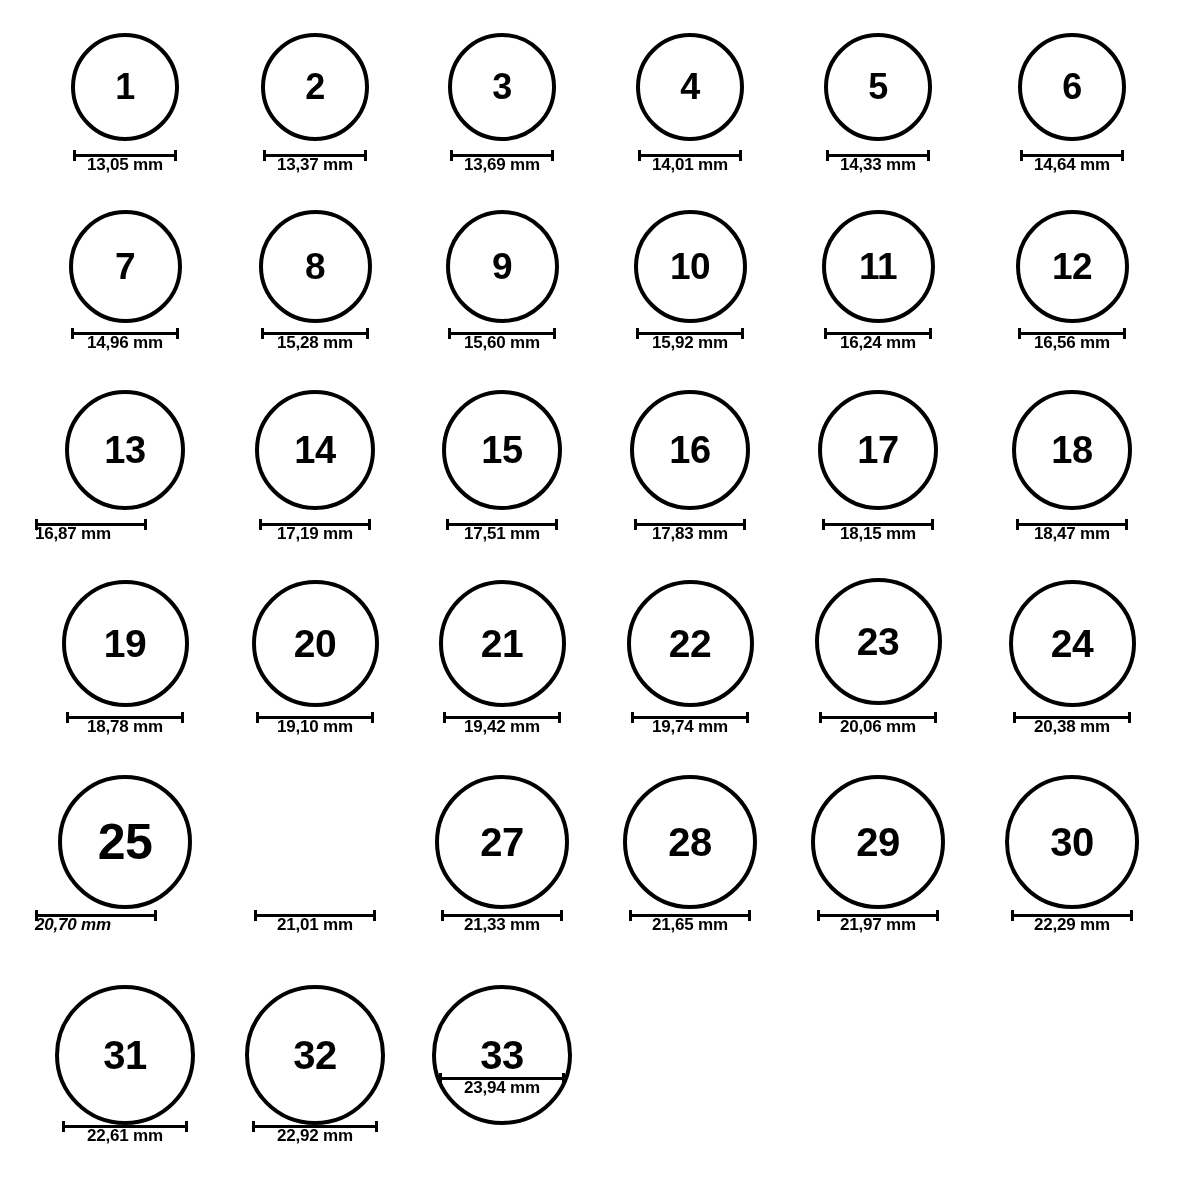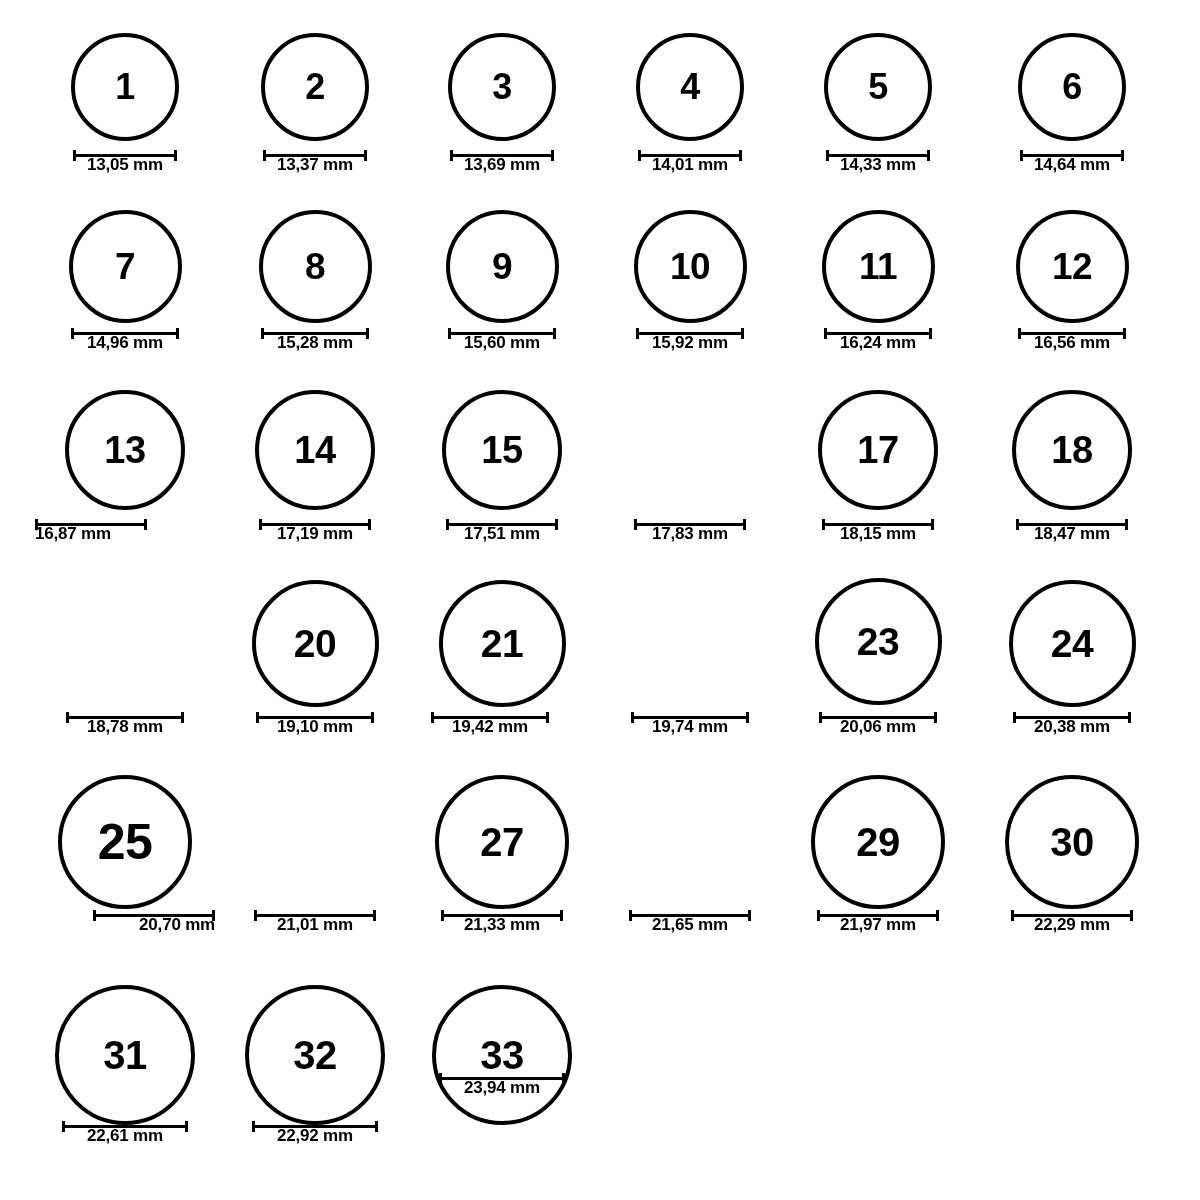--- a/index.html
+++ b/index.html
@@ -243,20 +243,25 @@
       <div class="ring-circle" style="width: 120px; height: 120px;">
         <span class="ring-number" style="font-size: 38px;">15</span>
       </div>
     </div>
     <div class="measure" style="position: absolute; left: 412px; top: 524px; width: 180px; display: flex; flex-direction: column; align-items: center;">
       <div class="measure-bar" style="width: 112px;">
         <div class="measure-line"></div>
       </div>
       <div class="mm-label">17,51 mm</div>
     </div>
+    <div class="ring-cell" style="left: 600px; top: 390px; width: 180px;">
+      <div class="ring-circle" style="width: 120px; height: 120px;">
+        <span class="ring-number" style="font-size: 38px;">16</span>
+      </div>
+    </div>
     <div class="measure" style="position: absolute; left: 600px; top: 524px; width: 180px; display: flex; flex-direction: column; align-items: center;">
       <div class="measure-bar" style="width: 112px;">
         <div class="measure-line"></div>
       </div>
       <div class="mm-label">17,83 mm</div>
     </div>
     <div class="ring-cell" style="left: 788px; top: 390px; width: 180px;">
       <div class="ring-circle" style="width: 120px; height: 120px;">
         <span class="ring-number" style="font-size: 38px;">17</span>
       </div>
@@ -271,20 +276,25 @@
       <div class="ring-circle" style="width: 120px; height: 120px;">
         <span class="ring-number" style="font-size: 38px;">18</span>
       </div>
     </div>
     <div class="measure" style="position: absolute; left: 982px; top: 524px; width: 180px; display: flex; flex-direction: column; align-items: center;">
       <div class="measure-bar" style="width: 112px;">
         <div class="measure-line"></div>
       </div>
       <div class="mm-label">18,47 mm</div>
     </div>
+    <div class="ring-cell" style="left: 35px; top: 580px; width: 180px;">
+      <div class="ring-circle" style="width: 127px; height: 127px;">
+        <span class="ring-number" style="font-size: 39px;">19</span>
+      </div>
+    </div>
     <div class="measure" style="position: absolute; left: 35px; top: 717px; width: 180px; display: flex; flex-direction: column; align-items: center;">
       <div class="measure-bar" style="width: 118px;">
         <div class="measure-line"></div>
       </div>
       <div class="mm-label">18,78 mm</div>
     </div>
     <div class="ring-cell" style="left: 225px; top: 580px; width: 180px;">
       <div class="ring-circle" style="width: 127px; height: 127px;">
         <span class="ring-number" style="font-size: 39px;">20</span>
       </div>
@@ -293,25 +303,30 @@
       <div class="measure-bar" style="width: 118px;">
         <div class="measure-line"></div>
       </div>
       <div class="mm-label">19,10 mm</div>
     </div>
     <div class="ring-cell" style="left: 412px; top: 580px; width: 180px;">
       <div class="ring-circle" style="width: 127px; height: 127px;">
         <span class="ring-number" style="font-size: 39px; text-align: center;">21</span>
       </div>
     </div>
-    <div class="measure" style="position: absolute; left: 400px; top: 717px; width: 180px; display: flex; flex-direction: column; align-items: center;">
+    <div class="measure" style="position: absolute; left: 412px; top: 717px; width: 180px; display: flex; flex-direction: column; align-items: center;">
       <div class="measure-bar" style="width: 118px;">
         <div class="measure-line"></div>
       </div>
       <div class="mm-label">19,42 mm</div>
+    </div>
+    <div class="ring-cell" style="left: 600px; top: 580px; width: 180px;">
+      <div class="ring-circle" style="width: 127px; height: 127px;">
+        <span class="ring-number" style="font-size: 39px;">22</span>
+      </div>
     </div>
     <div class="measure" style="position: absolute; left: 600px; top: 717px; width: 180px; display: flex; flex-direction: column; align-items: center;">
       <div class="measure-bar" style="width: 118px;">
         <div class="measure-line"></div>
       </div>
       <div class="mm-label">19,74 mm</div>
     </div>
     <div class="ring-cell" style="left: 788px; top: 578px; width: 180px;">
       <div class="ring-circle" style="width: 127px; height: 127px;">
         <span class="ring-number" style="font-size: 39px;">23</span>
@@ -332,21 +347,21 @@
       <div class="measure-bar" style="width: 118px;">
         <div class="measure-line"></div>
       </div>
       <div class="mm-label">20,38 mm</div>
     </div>
     <div class="ring-cell" style="left: 35px; top: 775px; width: 180px;">
       <div class="ring-circle" style="width: 134px; height: 134px;">
         <span class="ring-number" style="font-size: 50px;">25</span>
       </div>
     </div>
-    <div class="measure" style="position: absolute; left: 35px; top: 915px; width: 180px; display: flex; flex-direction: column; align-items: flex-end;">
+    <div class="measure" style="position: absolute; left: 35px; top: 915px; width: 180px; display: flex; flex-direction: column; align-items: flex-start; font-style: italic;">
       <div class="measure-bar" style="width: 122px;">
         <div class="measure-line"></div>
       </div>
       <div class="mm-label">20,70 mm</div>
     </div>
     <div class="measure" style="position: absolute; left: 225px; top: 915px; width: 180px; display: flex; flex-direction: column; align-items: center;">
       <div class="measure-bar" style="width: 122px;">
         <div class="measure-line"></div>
       </div>
       <div class="mm-label">21,01 mm</div>
@@ -355,20 +370,25 @@
       <div class="ring-circle" style="width: 134px; height: 134px;">
         <span class="ring-number" style="font-size: 40px;">27</span>
       </div>
     </div>
     <div class="measure" style="position: absolute; left: 412px; top: 915px; width: 180px; display: flex; flex-direction: column; align-items: center;">
       <div class="measure-bar" style="width: 122px;">
         <div class="measure-line"></div>
       </div>
       <div class="mm-label">21,33 mm</div>
     </div>
+    <div class="ring-cell" style="left: 600px; top: 775px; width: 180px;">
+      <div class="ring-circle" style="width: 134px; height: 134px;">
+        <span class="ring-number" style="font-size: 40px;">28</span>
+      </div>
+    </div>
     <div class="measure" style="position: absolute; left: 600px; top: 915px; width: 180px; display: flex; flex-direction: column; align-items: center;">
       <div class="measure-bar" style="width: 122px;">
         <div class="measure-line"></div>
       </div>
       <div class="mm-label">21,65 mm</div>
     </div>
     <div class="ring-cell" style="left: 788px; top: 775px; width: 180px;">
       <div class="ring-circle" style="width: 134px; height: 134px;">
         <span class="ring-number" style="font-size: 40px;">29</span>
       </div>

